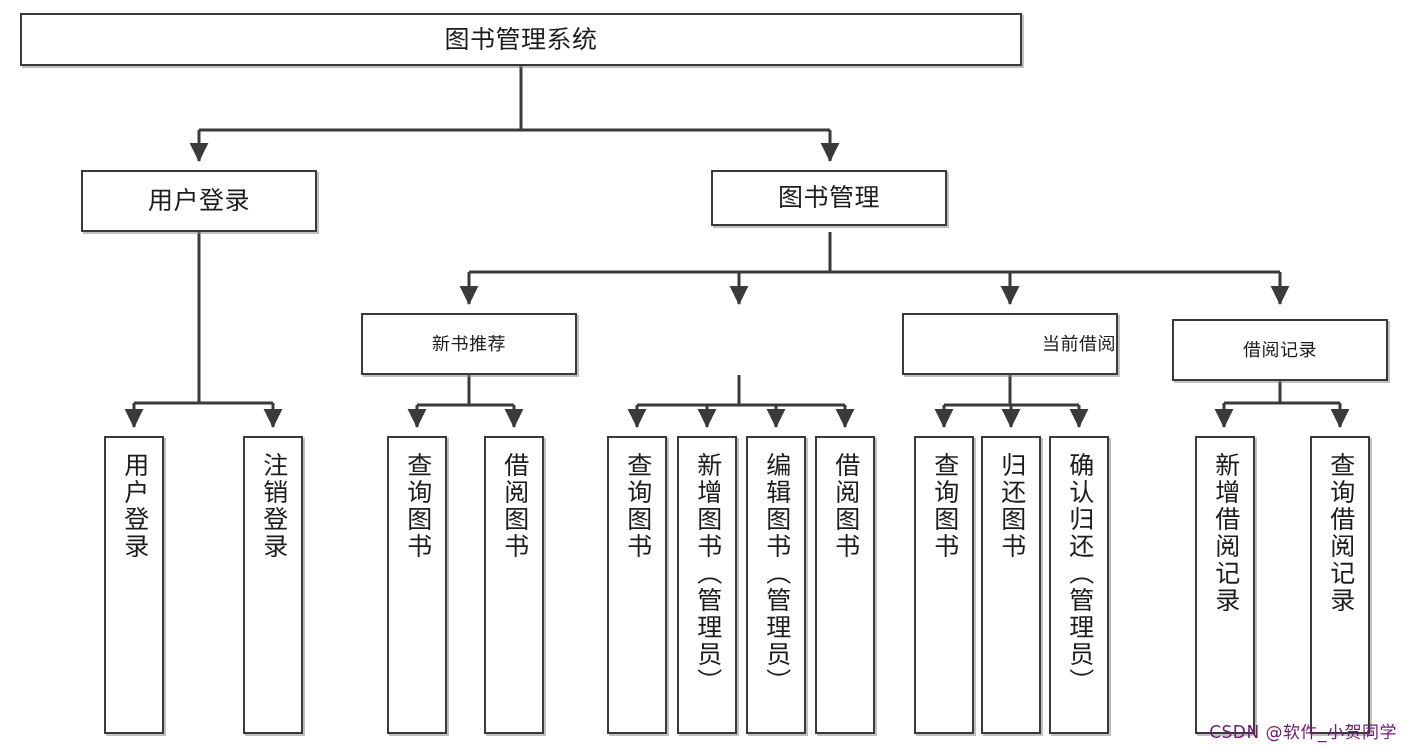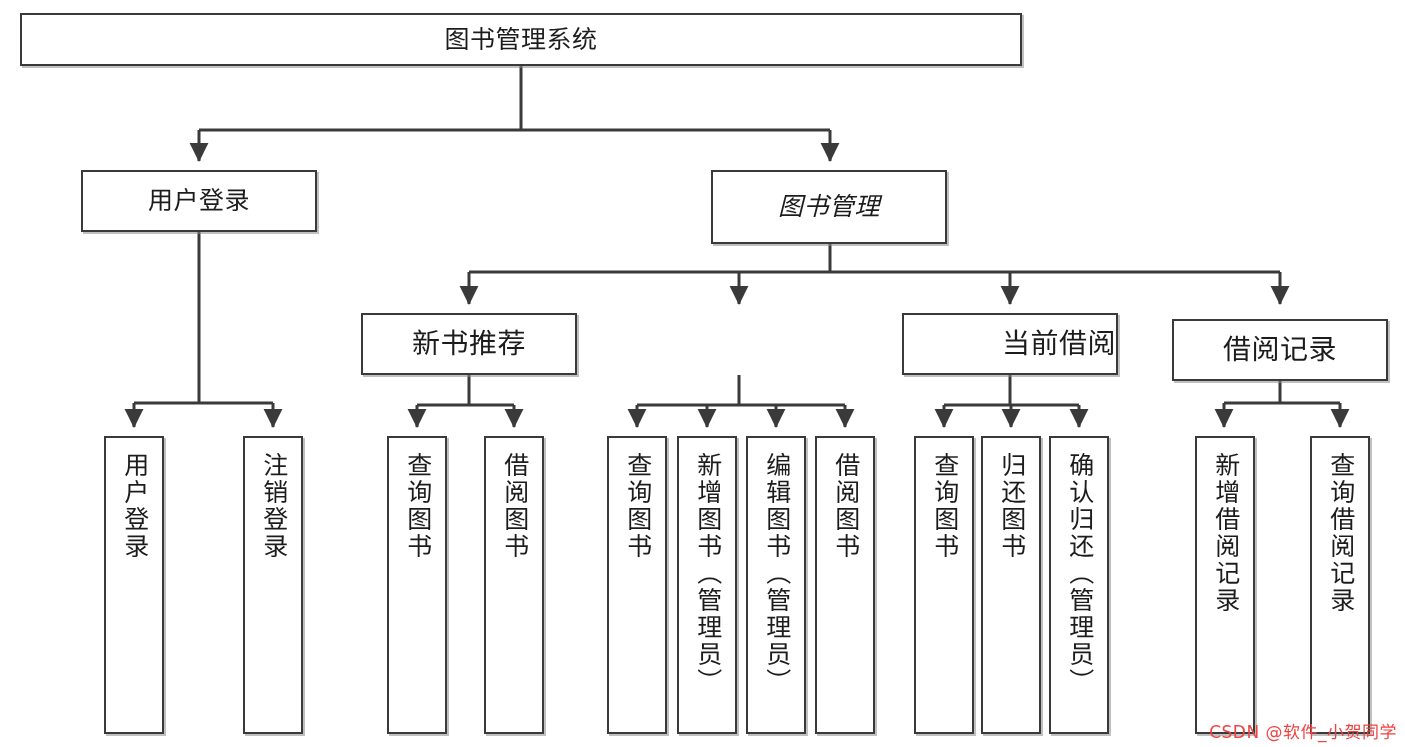--- a/index.html
+++ b/index.html
@@ -46,42 +46,42 @@
   }
   
   .node.horiz .label {
     font-size: 25px;
     letter-spacing: 0.5px;
   }
   .node.root .label {
     font-size: 25px;
   }
   .node.mid .label {
-    font-size: 28px;
+    font-size: 18px;
   }
   
   .node.vert {
     align-items: flex-start;
     justify-content: center;
     padding-top: 14px;
   }
   .node.vert .label {
     writing-mode: vertical-rl;
     text-orientation: upright;
     font-size: 25px;
     line-height: 1.02;
     letter-spacing: 2px;
     white-space: nowrap;
   }
   #watermark {
     position: absolute;
     right: 8px;
     bottom: 4px;
     font-size: 17px;
-    color: #ef4444;
+    color: #701a75;
     font-family: "DejaVu Sans", "Liberation Sans", sans-serif;
     white-space: nowrap;
     z-index: 5;
     letter-spacing: 0.5px;
   }
 </style>
 </head>
 <body>
 
 <div id="diagram-canvas">
@@ -136,21 +136,21 @@
     </g>
   </svg>
 
   <div class="node horiz root" style="left:20px; top:13px; width:1002px; height:53px;">
     <span class="label">图书管理系统</span>
   </div>
 
   <div class="node horiz" style="left:81px; top:170px; width:236px; height:62px;">
     <span class="label">用户登录</span>
   </div>
-  <div class="node horiz" style="left:711px; top:170px; width:236px; height:74px;font-style:italic;">
+  <div class="node horiz" style="left:711px; top:170px; width:236px; height:56px;">
     <span class="label">图书管理</span>
   </div>
 
   <div class="node horiz mid" style="left:361px; top:313px; width:216px; height:62px;">
     <span class="label">新书推荐</span>
   </div>
   <div class="node horiz mid" style="left:902px; top:313px; width:216px; height:62px;justify-content:flex-end;">
     <span class="label">当前借阅</span>
   </div>
   <div class="node horiz mid" style="left:1172px; top:319px; width:216px; height:62px;">

